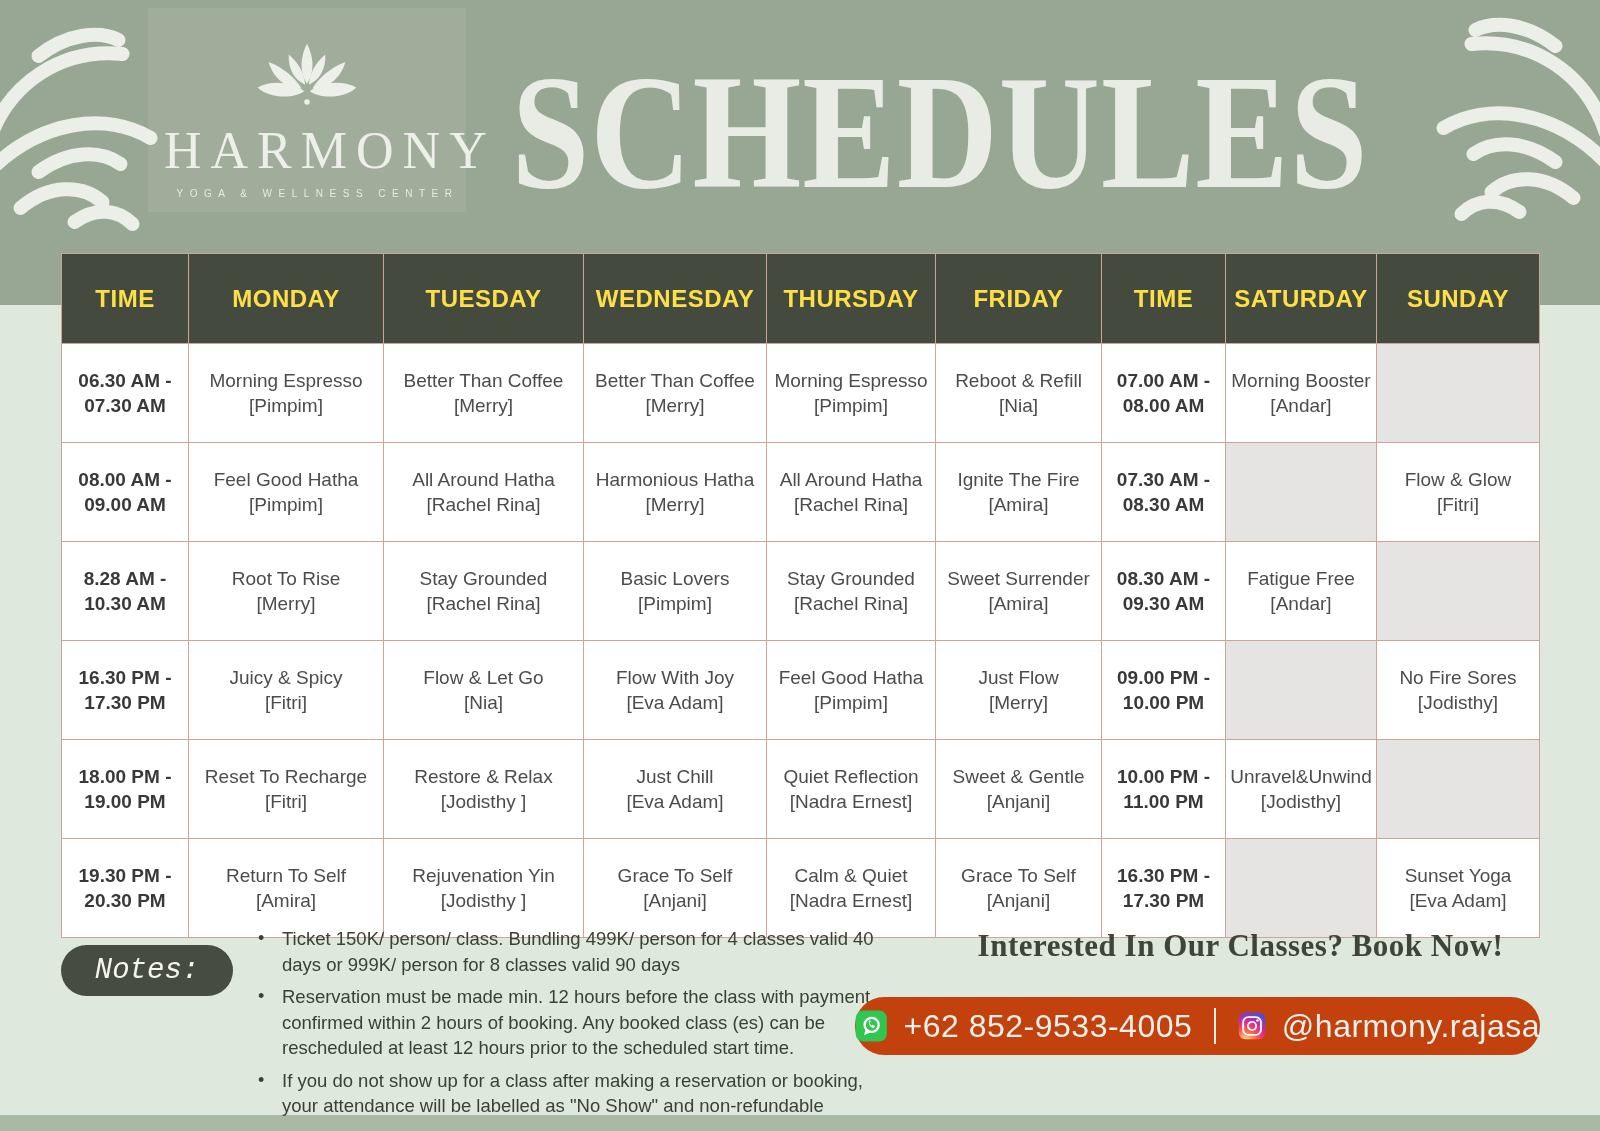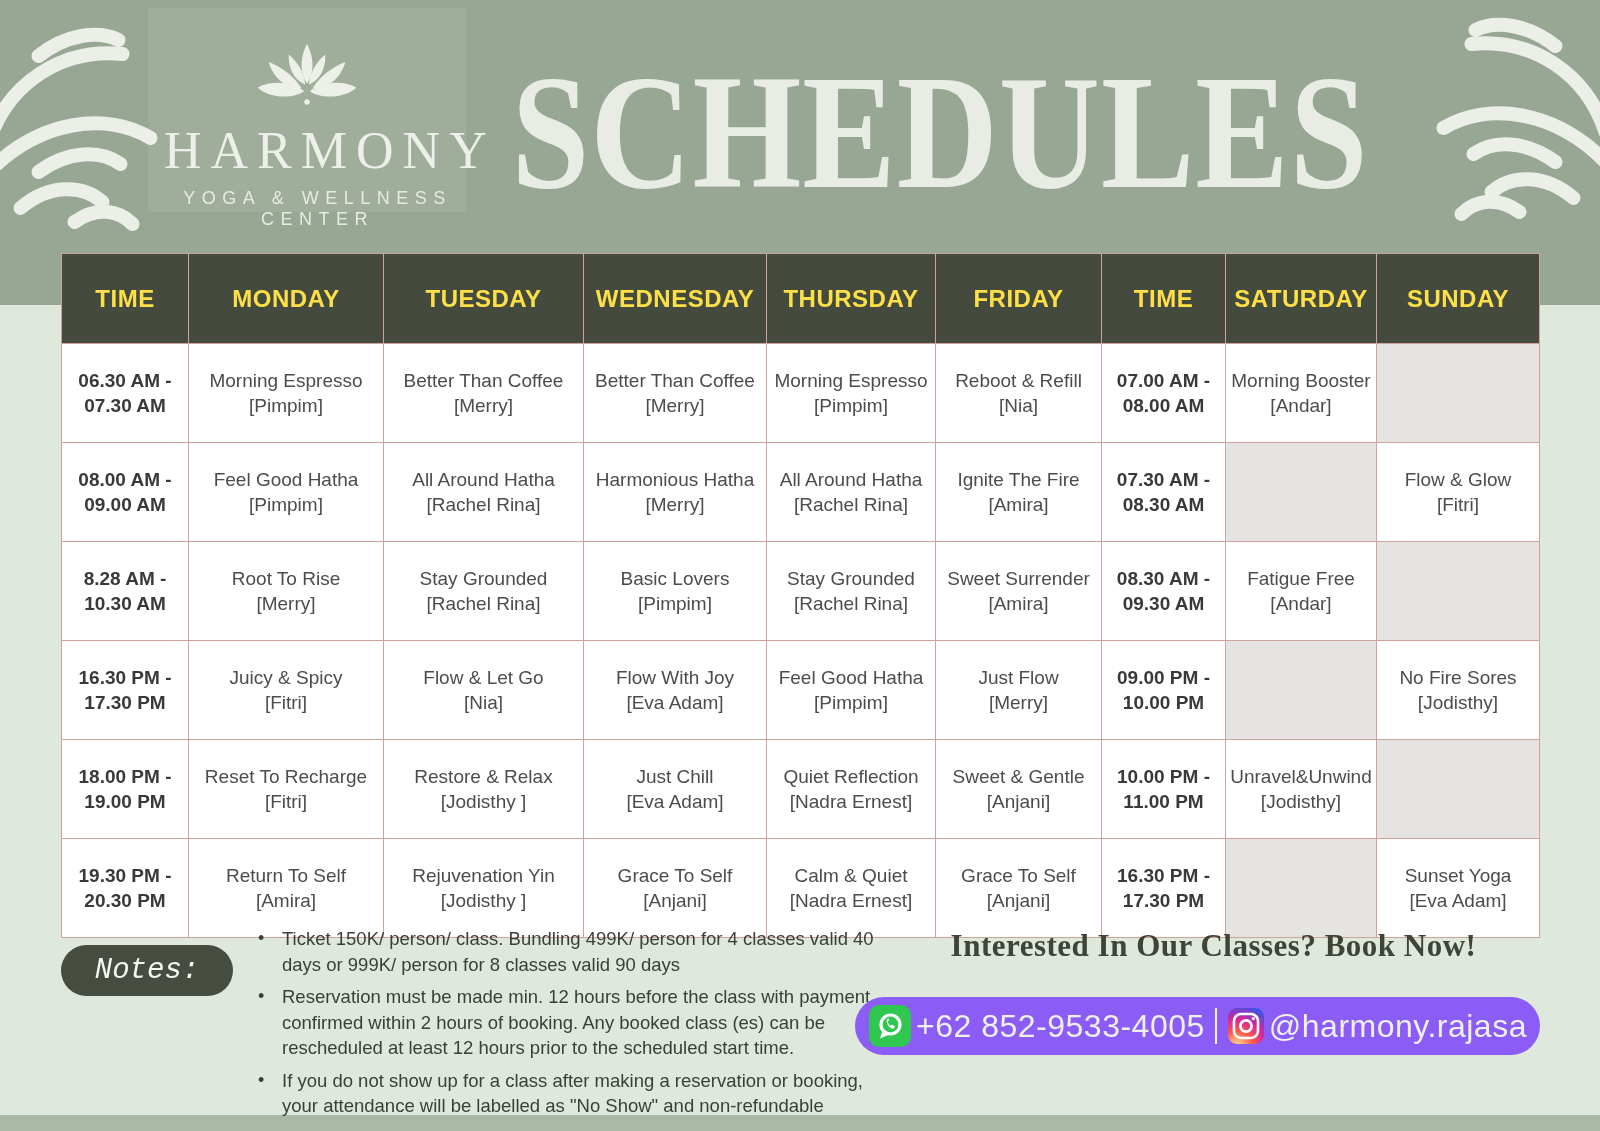--- a/index.html
+++ b/index.html
@@ -13,21 +13,21 @@
   
   .leaf{position:absolute;width:205px;height:220px;}
   .leaf.left{left:-28px;top:14px;}
   .leaf.right{right:-22px;top:4px;transform:scaleX(-1);}
 
   
   .logo-panel{position:absolute;left:148px;top:8px;width:318px;height:204px;background:rgba(255,255,255,0.08);}
   .logo{position:absolute;left:140px;top:40px;width:334px;text-align:center;color:#edefe9;}
   .lotus{width:118px;height:84px;display:block;margin:0 auto;}
   .brand-name{font-family:"Liberation Serif",serif;font-weight:400;font-size:52px;letter-spacing:9px;line-height:1.05;margin-left:24px;}
-  .brand-tagline{font-size:18px;letter-spacing:6.5px;margin-top:9px;color:#e7eae2;margin-left:21px;}
+  .brand-tagline{font-size:10px;letter-spacing:6.5px;margin-top:9px;color:#e7eae2;margin-left:21px;}
 
   
   .page-title{
     position:absolute;left:440px;top:58px;width:1000px;text-align:center;
     font-family:"Liberation Serif",serif;font-weight:bold;font-size:140px;line-height:1;
     color:#e9ece5;letter-spacing:1px;transform:scaleY(1.16);transform-origin:50% 30%;
   }
 
   
   table.schedule{position:absolute;left:61px;top:253px;border-collapse:collapse;table-layout:fixed;}
@@ -47,26 +47,26 @@
     position:absolute;left:61px;top:945px;width:172px;height:51px;background:#474c41;
     border-radius:27px;display:flex;align-items:center;justify-content:center;
     color:#f4f5f1;font-family:Liberation Mono, monospace;font-style:italic;font-size:29px;
   }
   .notes-list{position:absolute;left:258px;top:926px;width:625px;color:#3a4035;font-size:18.5px;line-height:1.38;}
   .note-item{display:flex;margin-bottom:7px;}
   .note-bullet{width:24px;flex:0 0 24px;font-size:18px;}
 
   
   .contact-heading{
-    position:absolute;left:871px;top:928px;width:685px;text-align:center;
+    position:absolute;left:898px;top:928px;width:685px;text-align:center;
     font-family:"Liberation Serif",serif;font-weight:bold;font-size:31px;color:#3e4437;letter-spacing:.5px;
   }
   .contact-pill{
-    position:absolute;left:855px;top:997px;width:685px;height:58px;background:#8b5cf6;
-    border-radius:30px;display:flex;align-items:center;justify-content:center;gap:4px;color:#eef0eb;
+    position:absolute;left:855px;top:997px;width:685px;height:58px;background:#c2410c;
+    border-radius:30px;display:flex;align-items:center;justify-content:center;gap:16px;color:#eef0eb;
   }
   .contact-phone,.contact-instagram{font-size:32px;letter-spacing:.5px;white-space:nowrap;}
   .contact-divider{width:2px;height:36px;background:#eef0eb;margin:0 6px;}
   .wa-icon{width:44px;height:44px;display:block;}
   .ig-icon{width:38px;height:38px;display:block;}
 </style>
 </head>
 <body>
 
 <div class="poster">

